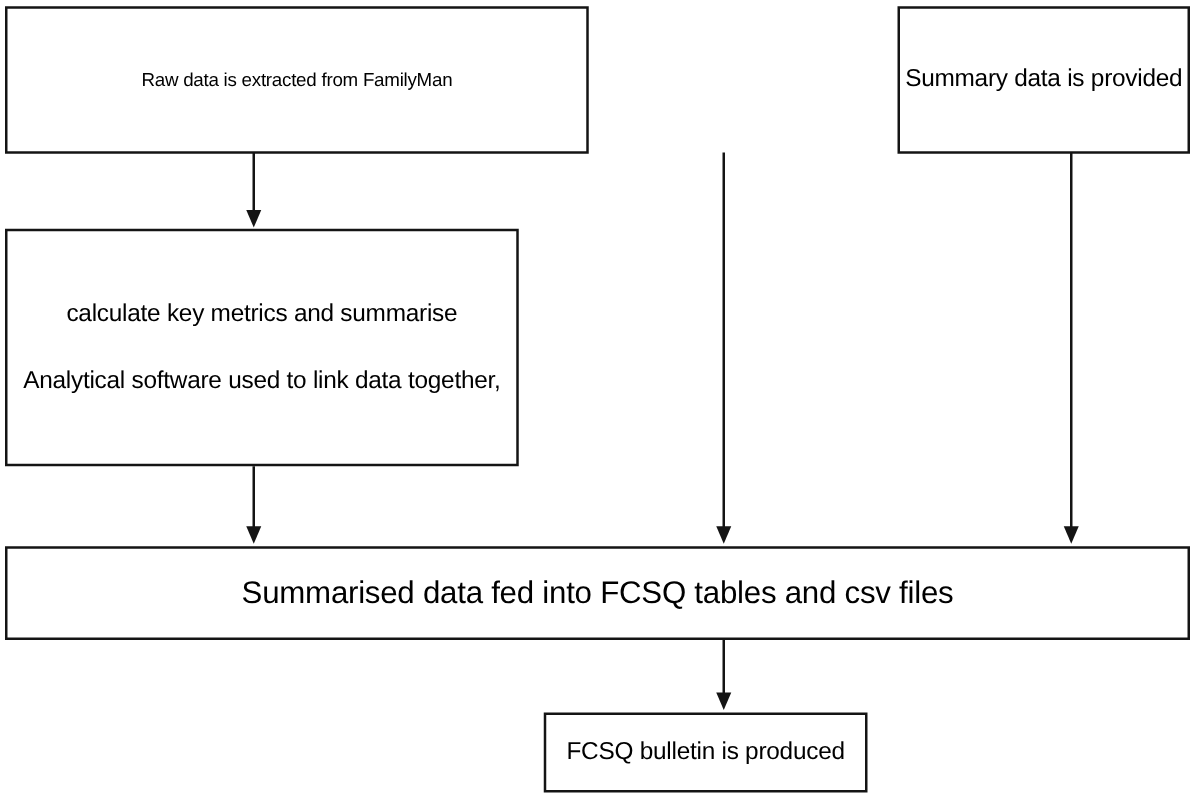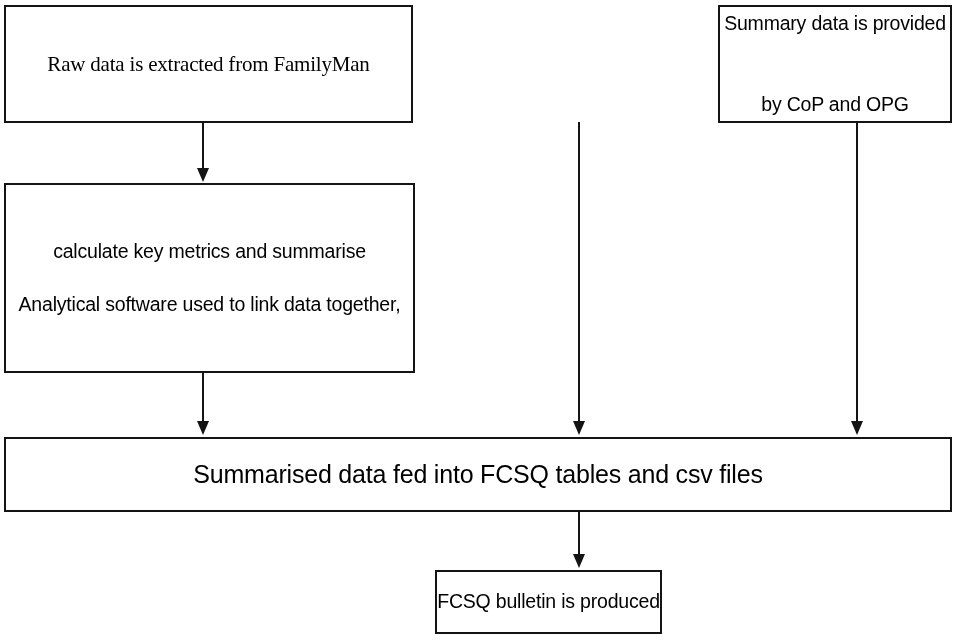--- a/index.html
+++ b/index.html
@@ -34,23 +34,22 @@
     letter-spacing: -0.2px;
     line-height: 1.0;
   }
   .node .line {
     display: block;
     white-space: nowrap;
   }
   
   #node-raw-data {
     left: 4px;  top: 5px;
-    width: 409px; height: 118px;
-    font-size: 21px;
-    font-family: Liberation Serif, serif;
+    width: 467px; height: 118px;
+    font-size: 15px;
   }
   #node-opt-export {
     left: 437px; top: 5px;
     width: 258px; height: 118px;
     font-size: 19.5px;
   }
   #node-opt-export .line { margin: 9px 0; }
   #node-cop-opg {
     left: 718px; top: 5px;
     width: 234px; height: 118px;
@@ -64,21 +63,21 @@
     font-size: 19.5px;
   }
   #node-analytical .line { margin: 17px 0; }
   #node-summarised {
     left: 4px; top: 437px;
     width: 948px; height: 75px;
     font-size: 25px;
   }
   #node-bulletin {
     left: 435px; top: 570px;
-    width: 227px; height: 64px;
+    width: 259px; height: 64px;
     font-size: 19.5px;
   }
 
   
   .connector {
     position: absolute;
   }
   .connector .shaft {
     position: absolute;
     left: 0;
@@ -120,21 +119,20 @@
 
 <div id="canvas">
 
   <div class="node" id="node-raw-data">
     <span class="line">Raw data is extracted from FamilyMan</span>
   </div>
 
 
   <div class="node" id="node-cop-opg">
     <span class="line">Summary data is provided</span>
-    <span class="line">by CoP and OPG</span>
   </div>
 
   <div class="node" id="node-analytical">
     <span class="line">calculate key metrics and summarise</span>
     <span class="line">Analytical software used to link data together,</span>
   </div>
 
   <div class="node" id="node-summarised">
     <span class="line">Summarised data fed into FCSQ tables and csv files</span>
   </div>

